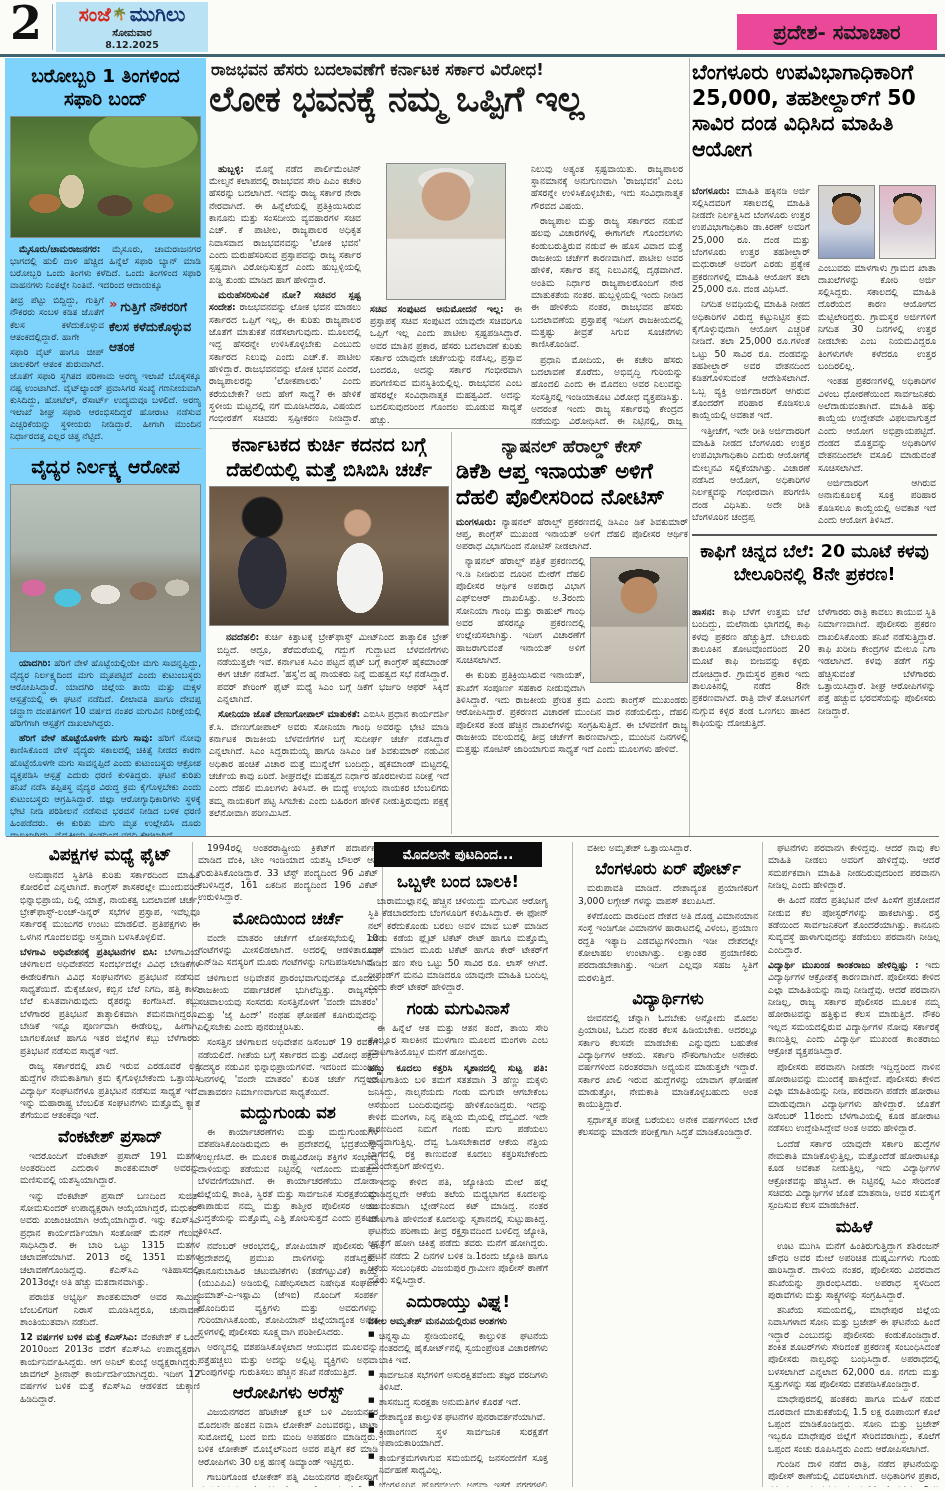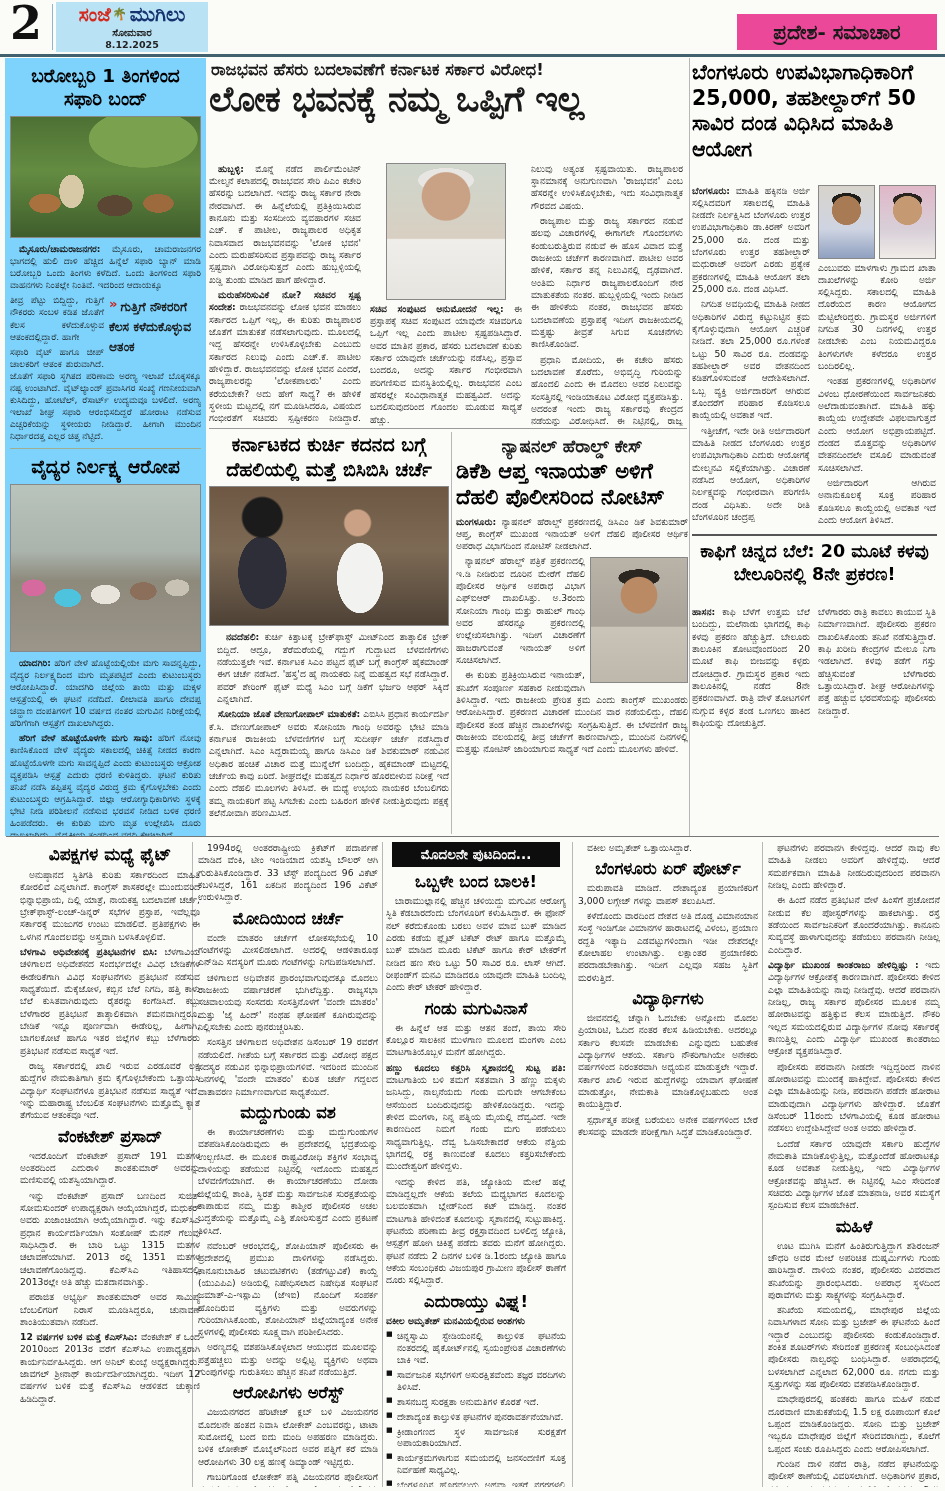--- a/index.html
+++ b/index.html
@@ -293,21 +293,21 @@
       <div class="sec-head b-sub">ಮದ್ದುಗುಂಡು ವಶ</div>
       <p class="p">ಈ ಕಾರ್ಯಾಚರಣೆಗಳು ಮತ್ತು ಮದ್ದುಗುಂಡುಗಳ ವಶಪಡಿಸಿಕೊಂಡಿರುವುದು ಈ ಪ್ರದೇಶದಲ್ಲಿ ಭದ್ರತೆಯನ್ನು ಉಲ್ಬಣಿಸಿವೆ. ಈ ಮೂಲಕ ರಾಷ್ಟ್ರವಿರೋಧಿ ಶಕ್ತಿಗಳ ಸಂಭಾವ್ಯ ದಾಳಿಯನ್ನು ತಡೆಯುವ ನಿಟ್ಟಿನಲ್ಲಿ ಇದೊಂದು ಮಹತ್ವದ ಬೆಳವಣಿಗೆಯಾಗಿದೆ. ಈ ಕಾರ್ಯಾಚರಣೆಯು ದೋಡಾ ಜಿಲ್ಲೆಯಲ್ಲಿ ಶಾಂತಿ, ಸ್ಥಿರತೆ ಮತ್ತು ಸಾರ್ವಜನಿಕ ಸುರಕ್ಷತೆಯನ್ನು ಕಾಪಾಡುವ ನಮ್ಮ ಮತ್ತು ಕಾಶ್ಮೀರ ಪೊಲೀಸರ ಅಚಲ ಬದ್ಧತೆಯನ್ನು ಮತ್ತೊಮ್ಮೆ ಎತ್ತಿ ತೋರಿಸುತ್ತದೆ ಎಂದು ಪ್ರಕಟಣೆ ತಿಳಿಸಿದೆ.</p>
       <p class="p">ನವೆಂಬರ್ ಆರಂಭದಲ್ಲಿ, ಶೋಪಿಯಾನ್ ಪೊಲೀಸರು ಈ ಪ್ರದೇಶದಲ್ಲಿ ಪ್ರಮುಖ ದಾಳಿಗಳನ್ನು ನಡೆಸಿದ್ದರು. ಕಾನೂನುಬಾಹಿರ ಚಟುವಟಿಕೆಗಳು (ತಡೆಗಟ್ಟುವಿಕೆ) ಕಾಯ್ದೆ (ಯುಎಪಿಎ) ಅಡಿಯಲ್ಲಿ ನಿಷೇಧಿಸಲಾದ ನಿಷೇಧಿತ ಸಂಘಟನೆ ಜಮಾತ್-ಎ-ಇಸ್ಲಾಮಿ (ಜೆಇಐ) ನೊಂದಿಗೆ ಸಂಪರ್ಕ ಹೊಂದಿರುವ ವ್ಯಕ್ತಿಗಳು ಮತ್ತು ಅವರುಗಳನ್ನು ಗುರಿಯಾಗಿಸಿಕೊಂಡು, ಶೋಪಿಯಾನ್ ಜಿಲ್ಲೆಯಾದ್ಯಂತ ಅನೇಕ ಸ್ಥಳಗಳಲ್ಲಿ ಪೊಲೀಸರು ಸೂಕ್ಷ್ಮವಾಗಿ ಪರಿಶೀಲಿಸಿದರು.</p>
       <p class="p">ಅರಣ್ಯದಲ್ಲಿ ವಶಪಡಿಸಿಕೊಳ್ಳಲಾದ ಆಯುಧದ ಮೂಲವನ್ನು ಪತ್ತೆಹಚ್ಚಲು ಮತ್ತು ಅದನ್ನು ಅಲ್ಲಿಟ್ಟ ವ್ಯಕ್ತಿಗಳು ಅಥವಾ ಗುಂಪುಗಳನ್ನು ಗುರುತಿಸಲು ಹೆಚ್ಚಿನ ತನಿಖೆ ನಡೆಯುತ್ತಿದೆ.</p>
       <div class="sec-head b-sub">ಆರೋಪಿಗಳು ಅರೆಸ್ಟ್</div>
       <p class="p">ವಿಜಯನಗರದ ಹೆರಿಟೇಜ್ ಕ್ಲಬ್ ಬಳಿ ವಿಜಯನಗರ ಮೊದಲನೇ ಹಂತದ ನಿವಾಸಿ ಲೋಕೇಶ್ ಎಂಬವರನ್ನು, ಟಾಟಾ ಸುಮೋದಲ್ಲಿ ಬಂದ ಐದು ಮಂದಿ ಅಪಹರಣ ಮಾಡಿದ್ದರು. ಬಳಿಕ ಲೋಕೇಶ್ ಮೊಬೈಲ್‌ನಿಂದ ಅವರ ಪತ್ನಿಗೆ ಕರೆ ಮಾಡಿ ಆರೋಪಿಗಳು 30 ಲಕ್ಷ ಹಣಕ್ಕೆ ಡಿಮ್ಯಾಂಡ್ ಇಟ್ಟಿದ್ದರು.</p>
       <p class="p">ಗಾಬರಿಗೊಂಡ ಲೋಕೇಶ್ ಪತ್ನಿ ವಿಜಯನಗರ ಪೊಲೀಸರಿಗೆ ಮಾಹಿತಿ ನೀಡಿದ್ದಾರೆ. ತಕ್ಷಣವೇ ಅಲರ್ಟ್ ಆದ ಪೊಲೀಸರು ಎಮರ್ಜೆನ್ಸಿ ಶೈಲಿಯಲ್ಲಿ ಕಾರ್ಯಾಚರಣೆ ನಡೆಸಿ ಮೈಸೂರಿನಿಂದ 30 ಕಿ.ಮೀ. ದೂರದಲ್ಲಿ ಆರೋಪಿಗಳನ್ನು ಬಂಧಿಸ, ಅಪಹರಣಕ್ಕೊಳಗಾದ ಲೋಕೇಶ್ ಅವರನ್ನು ಪತ್ತೆ ಪಡಿಸಿದ್ದಾರೆ.</p>
 
     </div>
 
-    <div class="bcol" style="left:386px;">
+    <div class="bcol" style="left:368px;">
       <div class="banner">ಮೊದಲನೇ ಪುಟದಿಂದ...</div>
       <div class="sec-head b-sub">ಒಬ್ಬಳೇ ಬಂದ ಬಾಲಕಿ!</div>
       <p class="p">ಬಾರಾಮುಲ್ಲಾನಲ್ಲಿ ಹೆಚ್ಚಿನ ಚಳಿಯಿದ್ದು ಮಗುವಿನ ಆರೋಗ್ಯ ಸ್ಥಿತಿ ಕೆಡಬಾರದೆಂದು ಬೆಂಗಳೂರಿಗೆ ಕಳುಹಿಸಿದ್ದಾರೆ. ಈ ಫೋನ್ ನಲ್ ಕರೆದುಕೊಂಡು ಬರಲು ಅವಳ ಮಾವ ಬುಕ್ ಮಾಡಿದ ಎರಡು ಕಡೆಯ ಫ್ಲೈಟ್ ಟಿಕೆಟ್ ರೇಟ್ ಹಾಗೂ ಮತ್ತೊಮ್ಮೆ ಬುಕ್ ಮಾಡಿದ ಮೂರು ಟಿಕೆಟ್ ಹಾಗೂ ಕೇರ್ ಟೇಕರ್‌ಗೆ ನೀಡಿದ ಹಣ ಸೇರಿ ಒಟ್ಟು 50 ಸಾವಿರ ರೂ. ಲಾಸ್ ಆಗಿದೆ. ರೀಫಂಡ್‌ಗೆ ಮನವಿ ಮಾಡಿದರೂ ಯಾವುದೇ ಮಾಹಿತಿ ಬಂದಿಲ್ಲ ಎಂದು ಕೇರ್ ಟೇಕರ್ ಹೇಳಿದ್ದಾರೆ.</p>
       <div class="sec-head b-sub">ಗಂಡು ಮಗುವಿನಾಸೆ</div>
       <p class="p">ಈ ಹಿನ್ನೆಲೆ ಆತ ಮತ್ತು ಆತನ ತಂದೆ, ತಾಯಿ ಸೇರಿ ಕೊಲ್ಲೂರ ಸಾಲಕೀನ ಮುಳಗಾಣ ಮೂಲದ ಮಂಗಳಾ ಎಂಬ ಮಾಟಗಾತಿಯೊಬ್ಬಳ ಮನೆಗೆ ಹೋಗಿದ್ದರು.</p>
       <p class="p nolede">
         <b>ಹಣ್ಣು ಕೂದಲು ಕತ್ತರಿಸಿ ಸ್ಮಶಾನದಲ್ಲಿ ಸುಟ್ಟ ಪತಿ:</b>
         <span>ಮಾಟಗಾತಿಯ ಬಳಿ ತಮಗೆ ಸತತವಾಗಿ 3 ಹೆಣ್ಣು ಮಕ್ಕಳು ಜನಿಸಿದ್ದು, ನಾಲ್ಕನೆಯದು ಗಂಡು ಮಗುವೇ ಆಗಬೇಕೆಂಬ ಆಸೆಯಿಂದ ಬಂದಿರುವುದನ್ನು ಹೇಳಿಕೊಂಡಿದ್ದರು. ಇದನ್ನು ಕೇಳಿದ ಮಂಗಳಾ, ನಿನ್ನ ಪತ್ನಿಯ ಮೈಯಲ್ಲಿ ದೆವ್ವವಿದೆ. ಇದೇ ಕಾರಣದಿಂದ ನಿಮಗೆ ಗಂಡು ಮಗು ಪಡೆಯಲು ಸಾಧ್ಯವಾಗುತ್ತಿಲ್ಲ. ದೆವ್ವ ಓಡಿಸಬೇಕಾದರೆ ಆಕೆಯ ನೆತ್ತಿಯ ಭಾಗದಲ್ಲಿ ರಕ್ತ ಕಾಣುವಂತೆ ಕೂದಲು ಕತ್ತರಿಸಬೇಕೆಂದು ಮುಂದೇಶ್ವರಿಗೆ ಹೇಳಿದ್ದಳು.</span>
       </p>
       <p class="p">ಇದನ್ನು ಕೇಳಿದ ಪತಿ, ಜ್ಯೋತಿಯ ಮೇಲೆ ಹಲ್ಲೆ ಮಾಡಿದ್ದಲ್ಲದೇ ಆಕೆಯ ತಲೆಯ ಮಧ್ಯಭಾಗದ ಕೂದಲನ್ನು ಬಲವಂತವಾಗಿ ಬ್ಲೇಡ್‌ನಿಂದ ಕಟ್ ಮಾಡಿದ್ದ. ನಂತರ ಮಾಟಗಾತಿ ಹೇಳಿದಂತೆ ಕೂದಲನ್ನು ಸ್ಮಶಾನದಲ್ಲಿ ಸುಟ್ಟುಹಾಕಿದ್ದ. ಘಟನೆಯ ಪರಿಣಾಮ ತೀವ್ರ ರಕ್ತಸ್ರಾವದಿಂದ ಬಳಲಿದ್ದ ಜ್ಯೋತಿ, ಆಸ್ಪತ್ರೆಗೆ ಹೋಗಿ ಚಿಕಿತ್ಸೆ ಪಡೆದು ತವರು ಮನೆಗೆ ಹೋಗಿದ್ದರು. ಘಟನೆ ನಡೆದು 2 ದಿನಗಳ ಬಳಿಕ ಡಿ.1ರಂದು ಜ್ಯೋತಿ ಹಾಗೂ ಆಕೆಯ ಸಂಬಂಧಿಕರು ವಿಜಯಪುರ ಗ್ರಾಮೀಣ ಪೊಲೀಸ್ ಠಾಣೆಗೆ ದೂರು ಸಲ್ಲಿಸಿದ್ದಾರೆ.</p>

